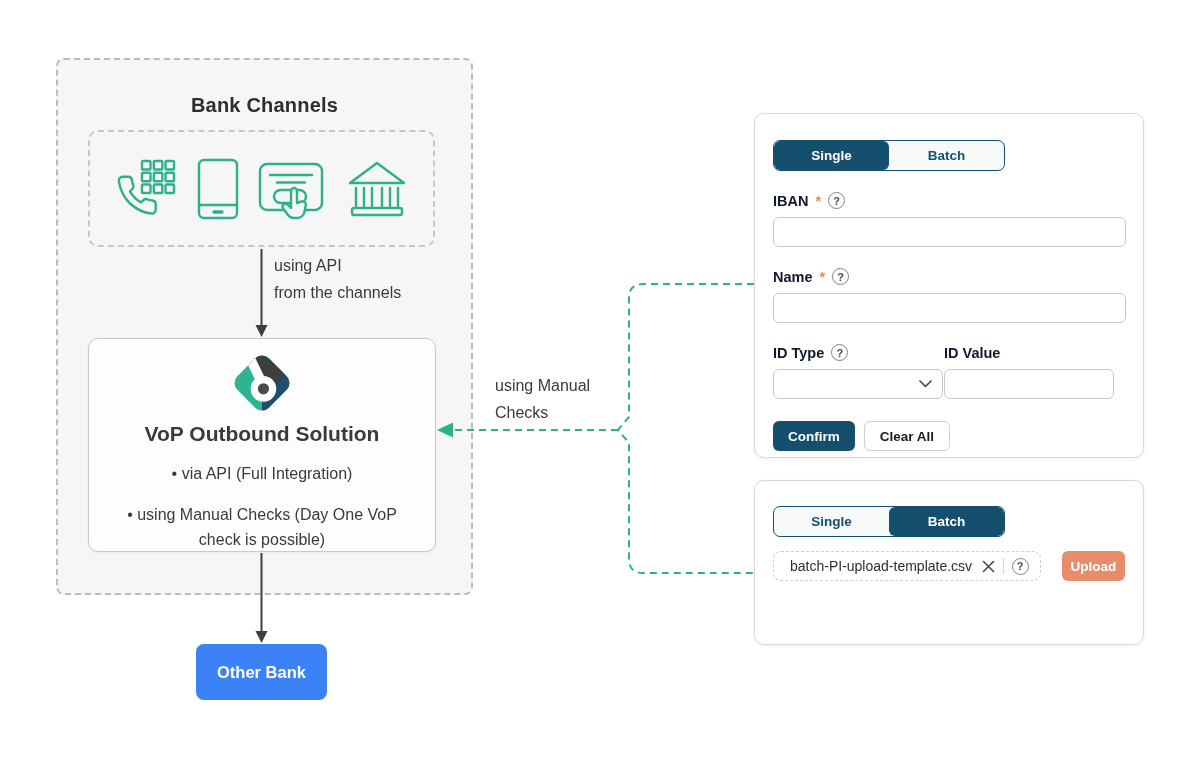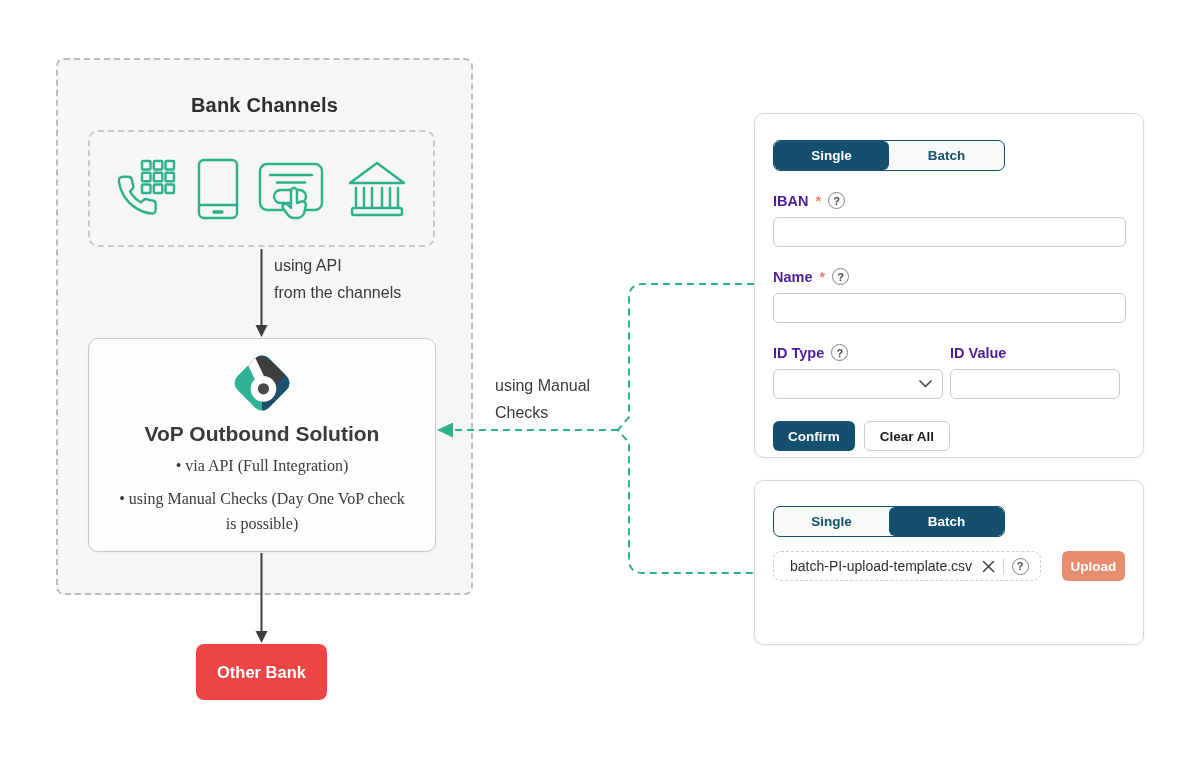--- a/index.html
+++ b/index.html
@@ -16,58 +16,58 @@
     border:2px dashed #c7c7c7; border-radius:10px; display:flex; align-items:center;
     justify-content:space-evenly; padding:0 6px; }
   .chan-icon { display:block; }
 
   .vop-box { position:absolute; left:88px; top:338px; width:348px; height:214px;
     background:#fdfdfd; border:1.5px solid #c9c9c9; border-radius:10px; text-align:center;
     box-shadow:0 1px 3px rgba(0,0,0,.05); }
   .vop-logo { margin-top:13px; }
   .vop-title { margin-top:4px; font-size:21px; font-weight:700; color:#3a3a3a; }
   .vop-bullets { list-style:none; margin-top:7px; font-size:16px; color:#3a3a3a; line-height:1.55; }
-  .vop-bullets li { max-width:300px; margin:8px auto;font-family:Liberation Serif, serif; }
+  .vop-bullets li { max-width:300px; margin:16px auto; }
   .vop-bullets li::before { content:"•  "; }
 
   .flow-label { position:absolute; font-size:16px; color:#3a3a3a; line-height:27px; text-align:left; }
   .label-api { left:274px; top:252px; }
   .label-manual { left:495px; top:372px; }
 
   .other-bank { position:absolute; left:196px; top:644px; width:131px; height:56px;
-    background:#ef4444; border-radius:8px; color:#fff; font-size:16.5px; font-weight:600;
+    background:#3b82f6; border-radius:8px; color:#fff; font-size:16.5px; font-weight:600;
     display:flex; align-items:center; justify-content:center; cursor:pointer; }
 
   .overlay-svg { position:absolute; left:0; top:0; pointer-events:none; }
 
   
   .panel { position:absolute; background:#fff; border:1px solid #d9d9d9; border-radius:10px;
     box-shadow:0 1px 4px rgba(0,0,0,.06); }
   .panel-single { left:754px; top:113px; width:390px; height:345px; padding:26px 18px 0 18px; }
   .panel-batch  { left:754px; top:480px; width:390px; height:165px; padding:25px 18px 0 18px; }
 
   .tab-group { width:232px; height:31px; display:flex; border:1px solid #14506E;
     border-radius:7px; overflow:hidden; background:#f7f8f8; }
   .tab { flex:1; display:flex; align-items:center; justify-content:center;
     font-size:13.5px; font-weight:700; color:#14506E; cursor:pointer; }
   .tab.active { background:#14506E; color:#fff; border-radius:6px; }
 
   .field-label-row { display:flex; align-items:center; gap:7px; height:17px; }
-  .field-label { font-size:14.5px; font-weight:700; color:#4c1d95; }
+  .field-label { font-size:14.5px; font-weight:700; color:#0f172a; }
   .req { color:#E8846B; font-size:14.5px; font-weight:700; }
   .help-icon { width:17px; height:17px; border:1.4px solid #828282; border-radius:50%;
     display:flex; align-items:center; justify-content:center; font-size:11px; font-weight:700;
     color:#4a4a4a; background:#fff; cursor:pointer; }
 
   .text-input { width:353px; height:30px; border:1px solid #c8c8c8; border-radius:6px;
     background:#fff; outline:none; padding:0 10px; font-size:14px; color:#222;
     font-family:"Liberation Sans", sans-serif; }
   .mt8 { margin-top:8px; } .mt22 { margin-top:21px; }
 
-  .two-col { display:flex; gap:7px; }
+  .two-col { display:flex; gap:1px; }
   .col { width:170px; }
   .select-box { width:170px; height:30px; border:1px solid #c8c8c8; border-radius:6px;
     background:#fff; display:flex; align-items:center; justify-content:flex-end;
     padding:0 10px; cursor:pointer; }
   .small-input { width:170px; height:30px; border:1px solid #c8c8c8; border-radius:6px;
     background:#fff; outline:none; padding:0 10px; font-size:14px; color:#222;
     font-family:"Liberation Sans", sans-serif; }
 
   .btn-row { display:flex; gap:9px; margin-top:22px; }
   .btn { height:30px; border-radius:6px; font-size:13.5px; font-weight:700;

